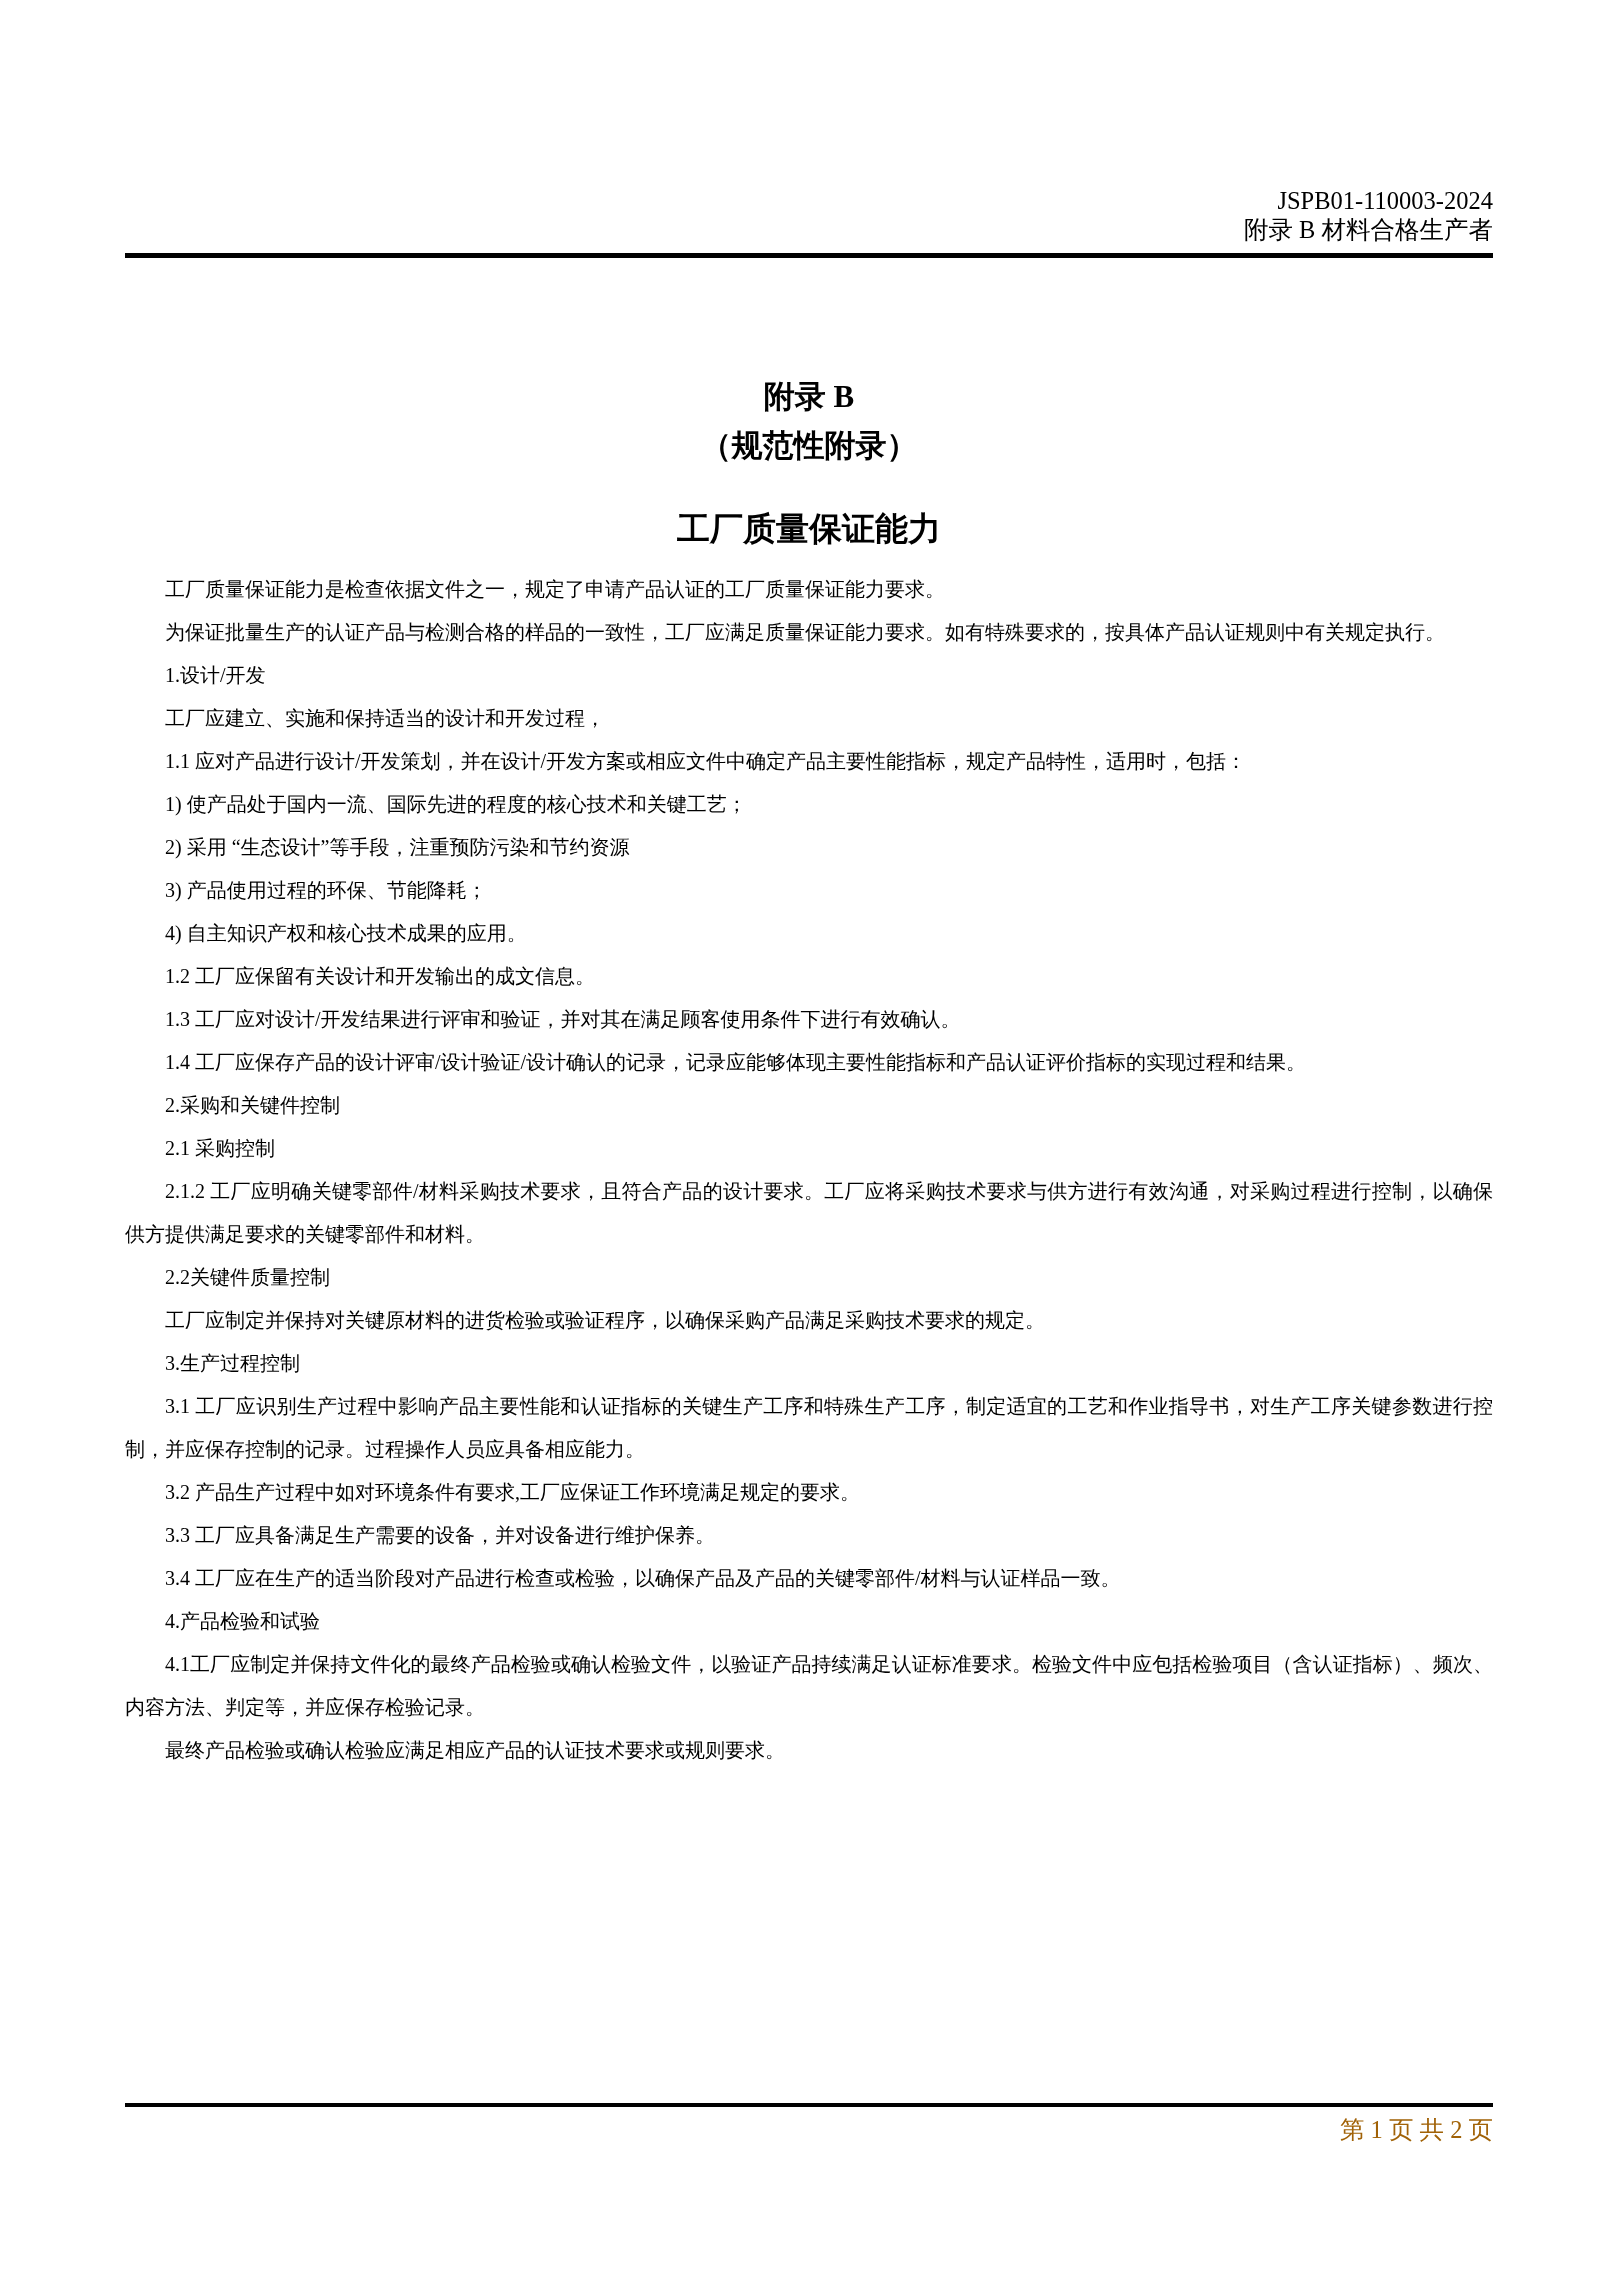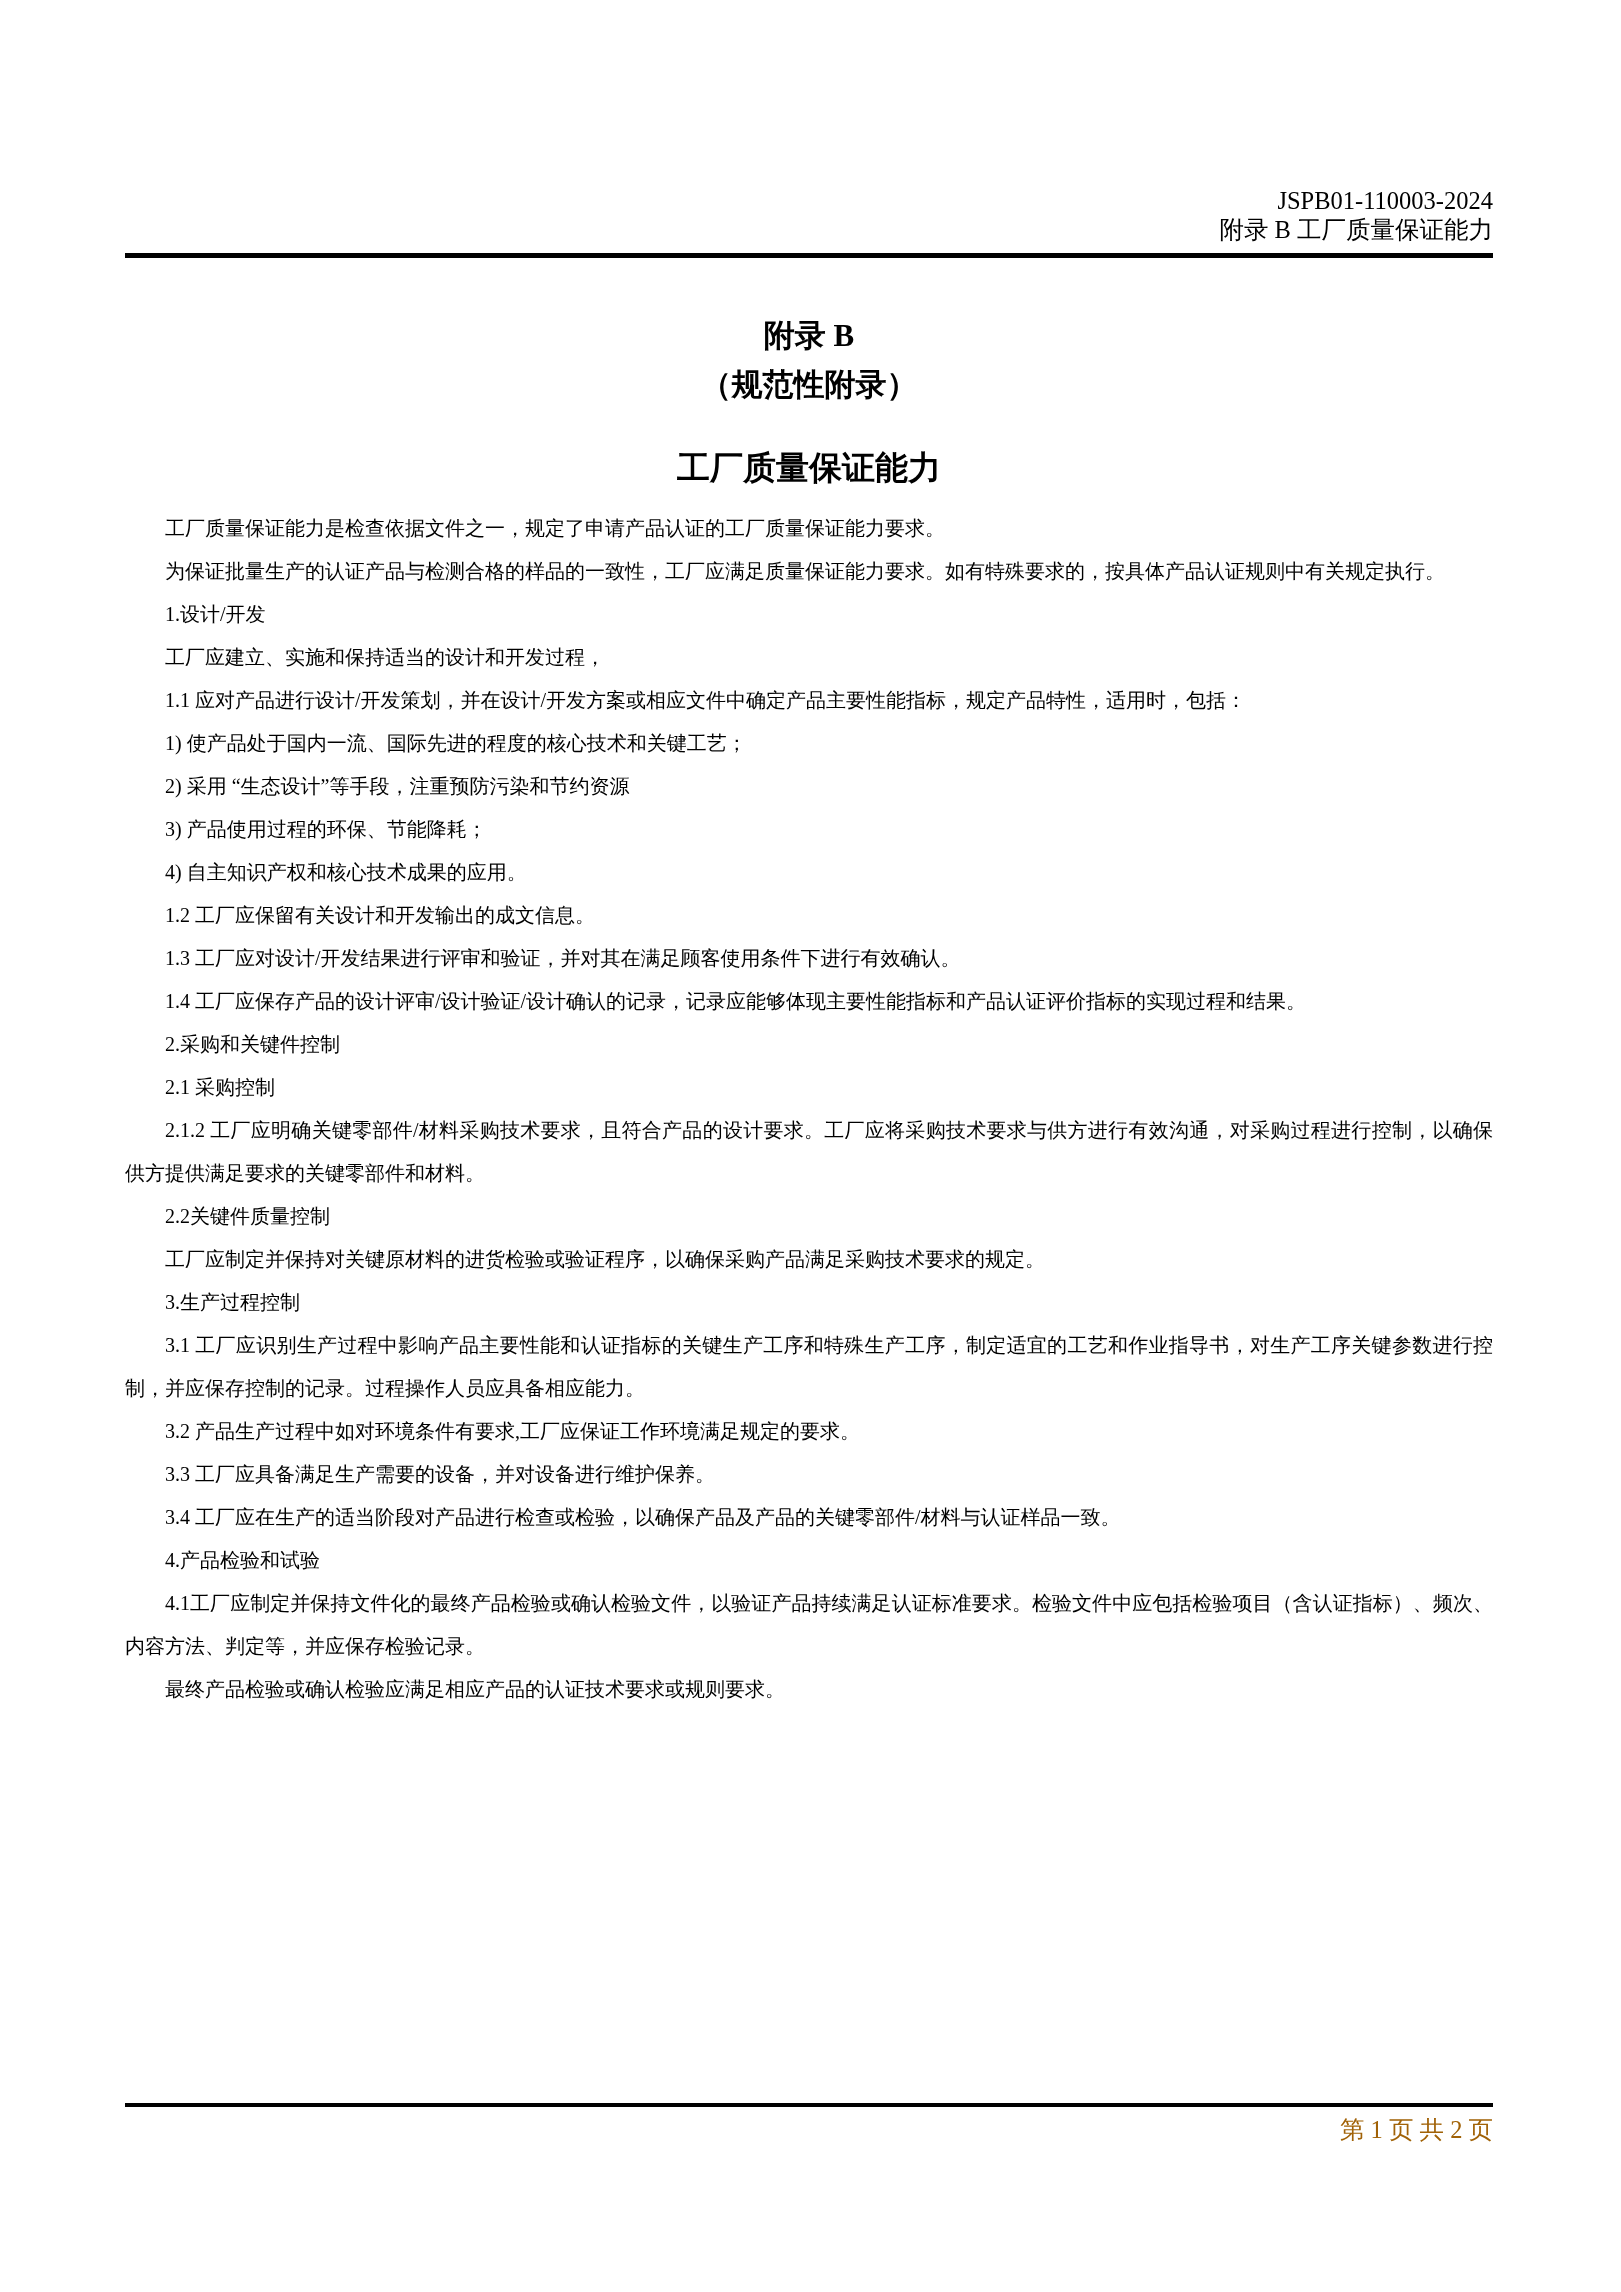--- a/index.html
+++ b/index.html
@@ -53,21 +53,21 @@
     color: #a16207;
   }
   
   .content {
     position: absolute;
     top: 258px;
     left: 125px;
     right: 128px;
   }
   .title-appendix {
-    margin-top: 53px;
+    margin-top: 114px;
     text-align: center;
     font-weight: bold;
     font-size: 31px;
     line-height: 49px;
   }
   .title-note {
     text-align: center;
     font-weight: bold;
     font-size: 31px;
     line-height: 49px;
@@ -91,21 +91,21 @@
     text-indent: 2em;
   }
 </style>
 </head>
 <body>
 
 <div class="page">
 
   <div class="page-header">
     <div>JSPB01-110003-2024</div>
-    <div>附录 B 工厂质量保证能力</div>
+    <div>附录 B 材料合格生产者</div>
   </div>
 
   <div class="header-rule"></div>
 
   <div class="content">
     <div class="title-appendix">附录 B</div>
     <div class="title-note">（规范性附录）</div>
     <div class="title-main">工厂质量保证能力</div>
 
     <div class="doc-body">

